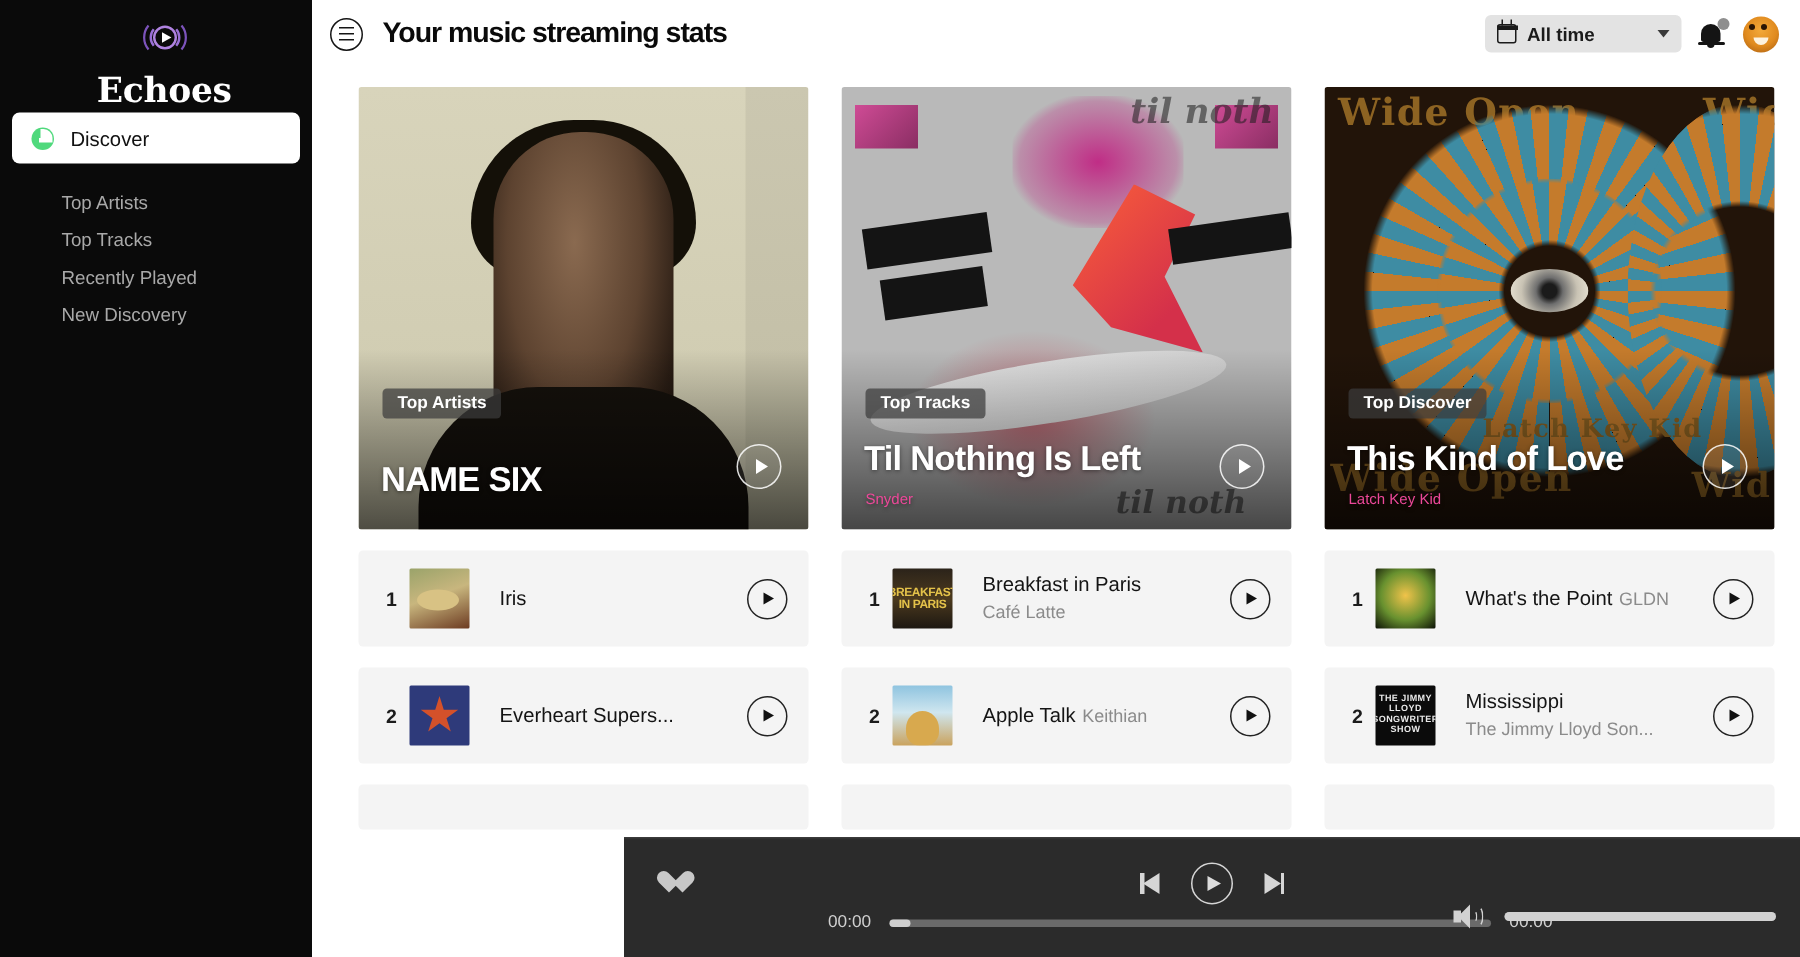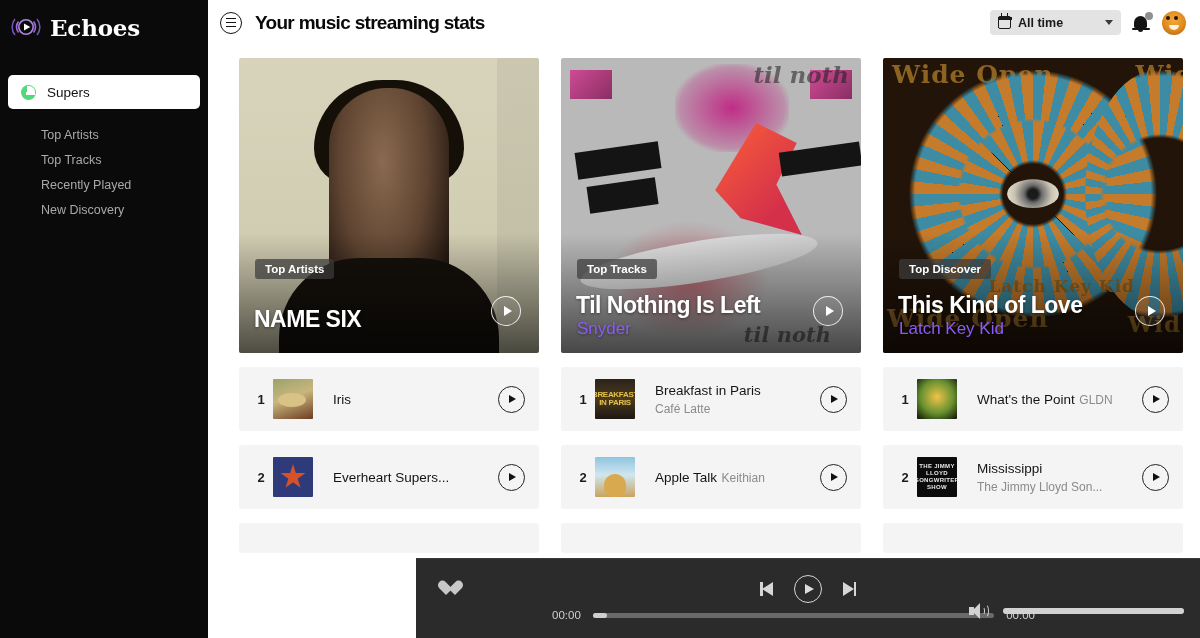--- a/index.html
+++ b/index.html
@@ -14,21 +14,21 @@
   
   .sidebar {
     width: 208px; height: 638px;
     background: #0a0a0a;
     color: #ffffff;
     position: relative;
     flex: 0 0 208px;
   }
   .brand {
     display: flex; align-items: center; gap: 9px;
-    padding: 10px 0 0 11px; height: 44px;
+    padding: 10px 0 0 11px; height: 44px; flex-direction: column;
   }
   .brand-logo { width: 30px; height: 30px; position: relative; flex: 0 0 30px; }
   .brand-name {
     font-family: "DejaVu Serif", serif;
     font-weight: bold;
     font-size: 23px;
     letter-spacing: -0.2px;
     color: #ffffff;
     line-height: 1;
   }
@@ -177,21 +177,21 @@
     font-size: 11.5px; font-weight: bold; color: #fff;
   }
   .hero-title {
     position: absolute; left: 15px; bottom: 34px;
     font-size: 23px; font-weight: bold; letter-spacing: -0.5px;
     text-shadow: 0 1px 3px rgba(0,0,0,.45);
   }
   .hero-title.one-line { bottom: 20px; }
   .hero-sub {
     position: absolute; left: 16px; bottom: 14px;
-    font-size: 17px; color: #8b5cf6;
+    font-size: 10px; color: #ec4899;
     text-shadow: 0 1px 3px rgba(0,0,0,.45);
   }
   .hero-play {
     position: absolute; right: 18px; bottom: 27px;
     width: 30px; height: 30px; border-radius: 50%;
     border: 1.5px solid rgba(255,255,255,.85);
     background: rgba(255,255,255,.08);
     display: flex; align-items: center; justify-content: center;
   }
   .hero-play .tri {
@@ -420,21 +420,21 @@
           <path d="M22.5 9.5 A8.5 8.5 0 0 1 22.5 20.5" fill="none" stroke="#9a6fd6" stroke-width="1.6"></path>
           <path d="M26 7 A12.5 12.5 0 0 1 26 23" fill="none" stroke="#7c53bb" stroke-width="1.5"></path>
         </svg>
       </span>
       <span class="brand-name">Echoes</span>
     </div>
 
     <nav class="nav">
       <div class="nav-primary">
         <span class="spotify-dot"></span>
-        <span>Supers</span>
+        <span>Discover</span>
       </div>
 
       <div class="subnav">
         <div class="subnav-item">Top Artists</div>
         <div class="subnav-item">Top Tracks</div>
         <div class="subnav-item">Recently Played</div>
         <div class="subnav-item">New Discovery</div>
       </div>
 
     </nav>

